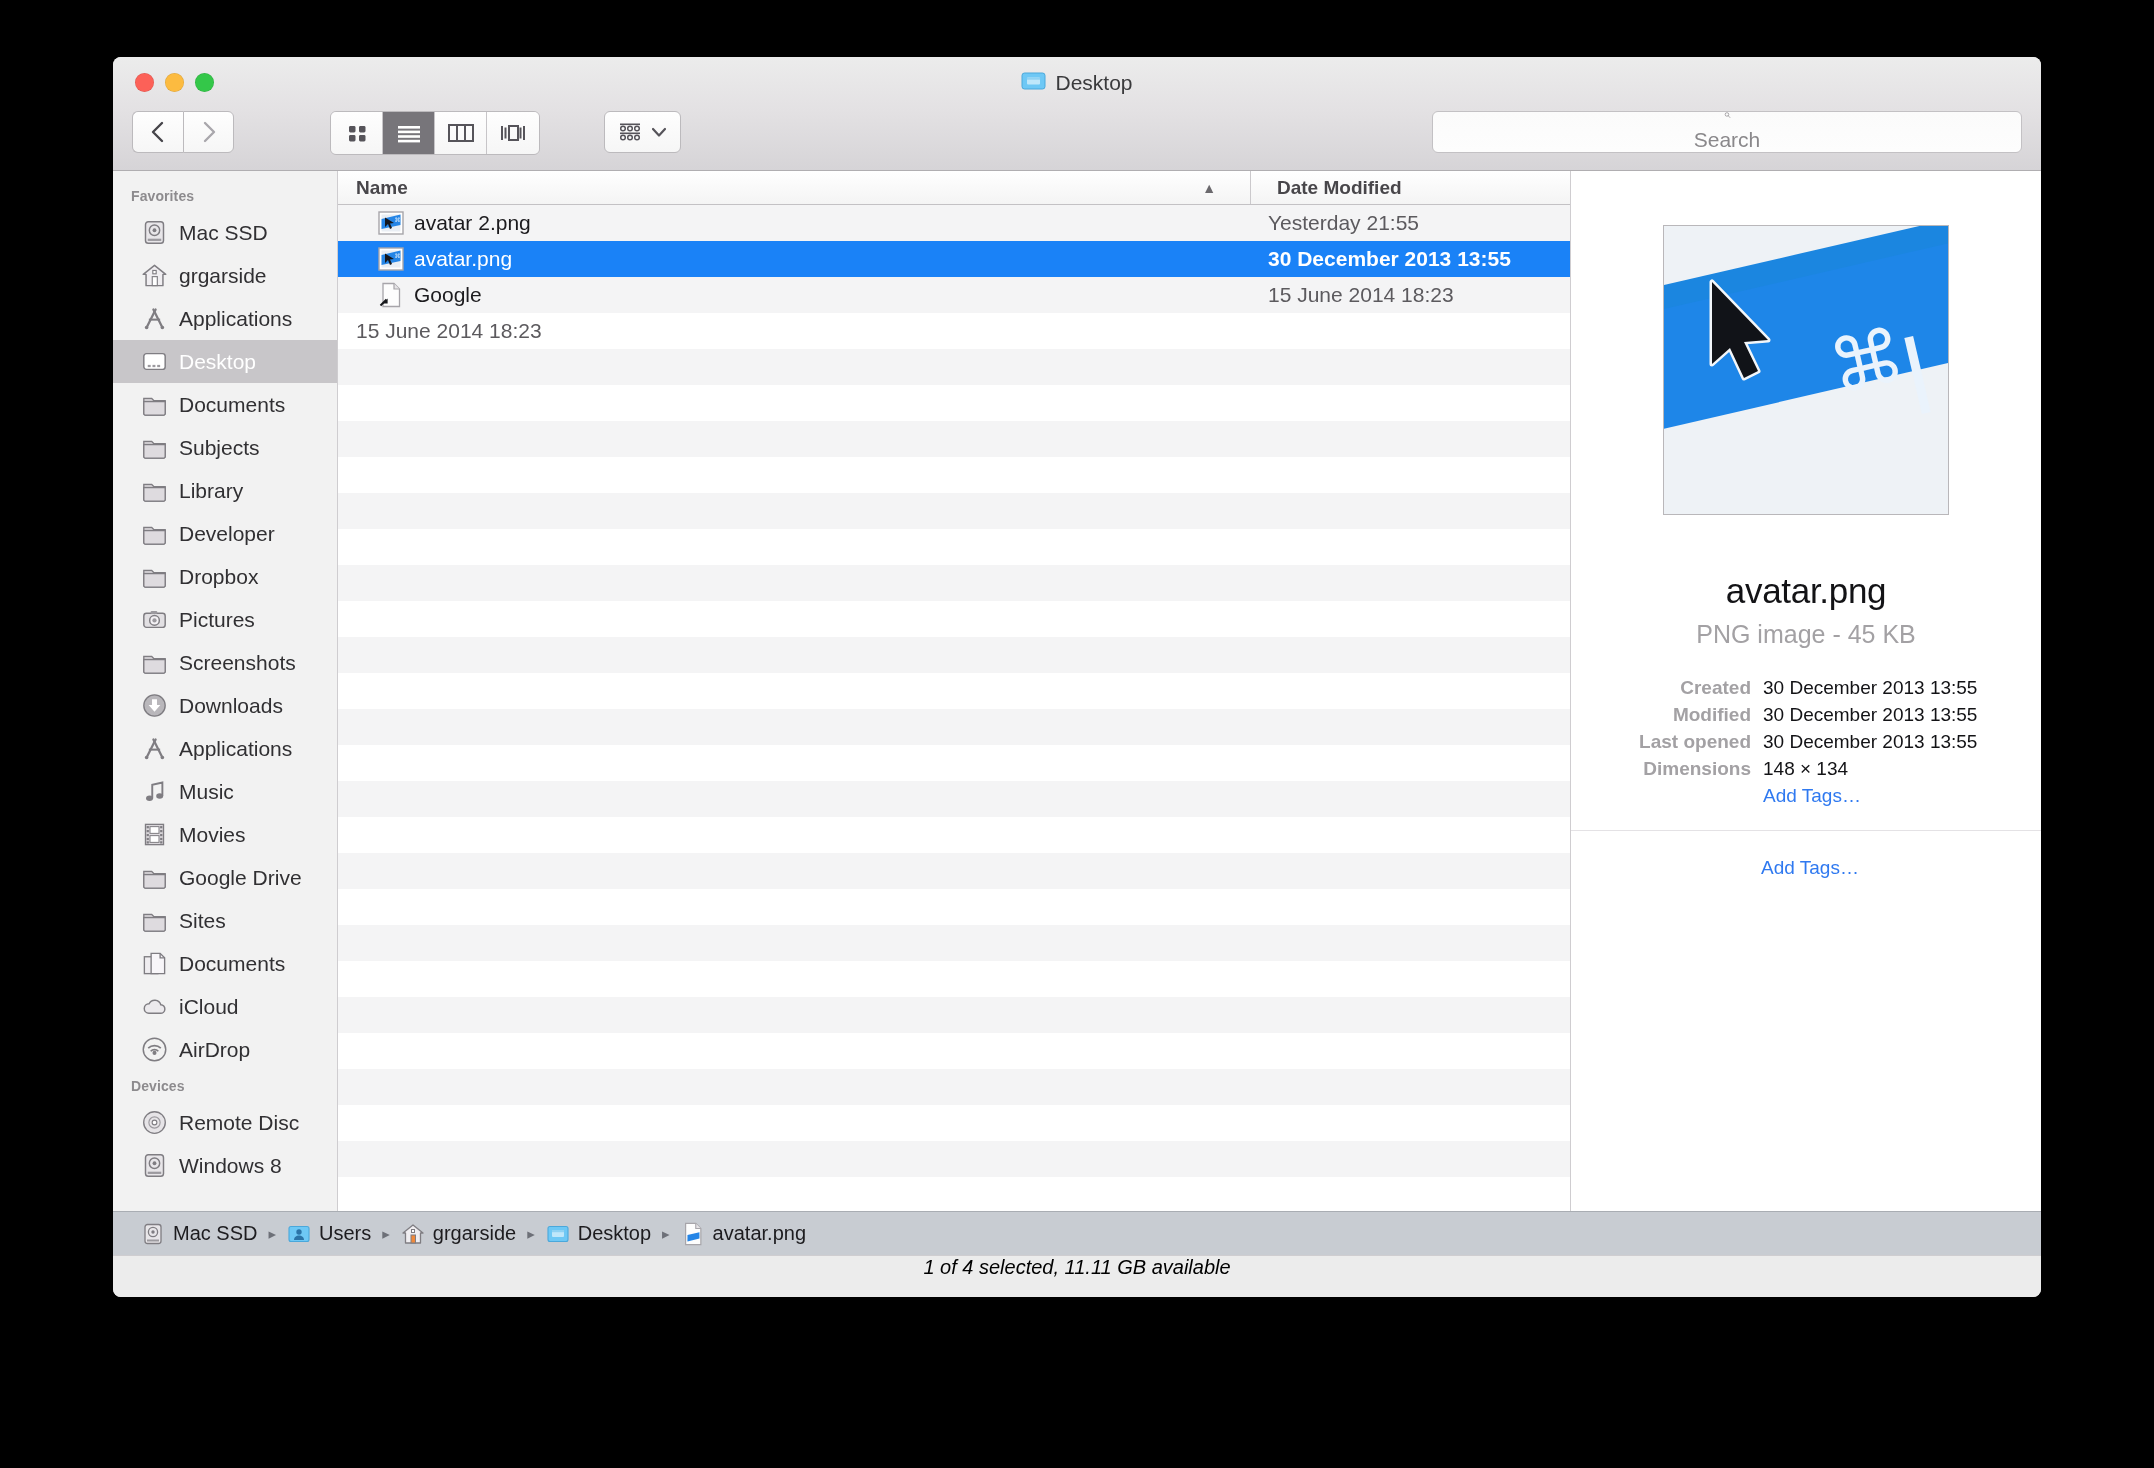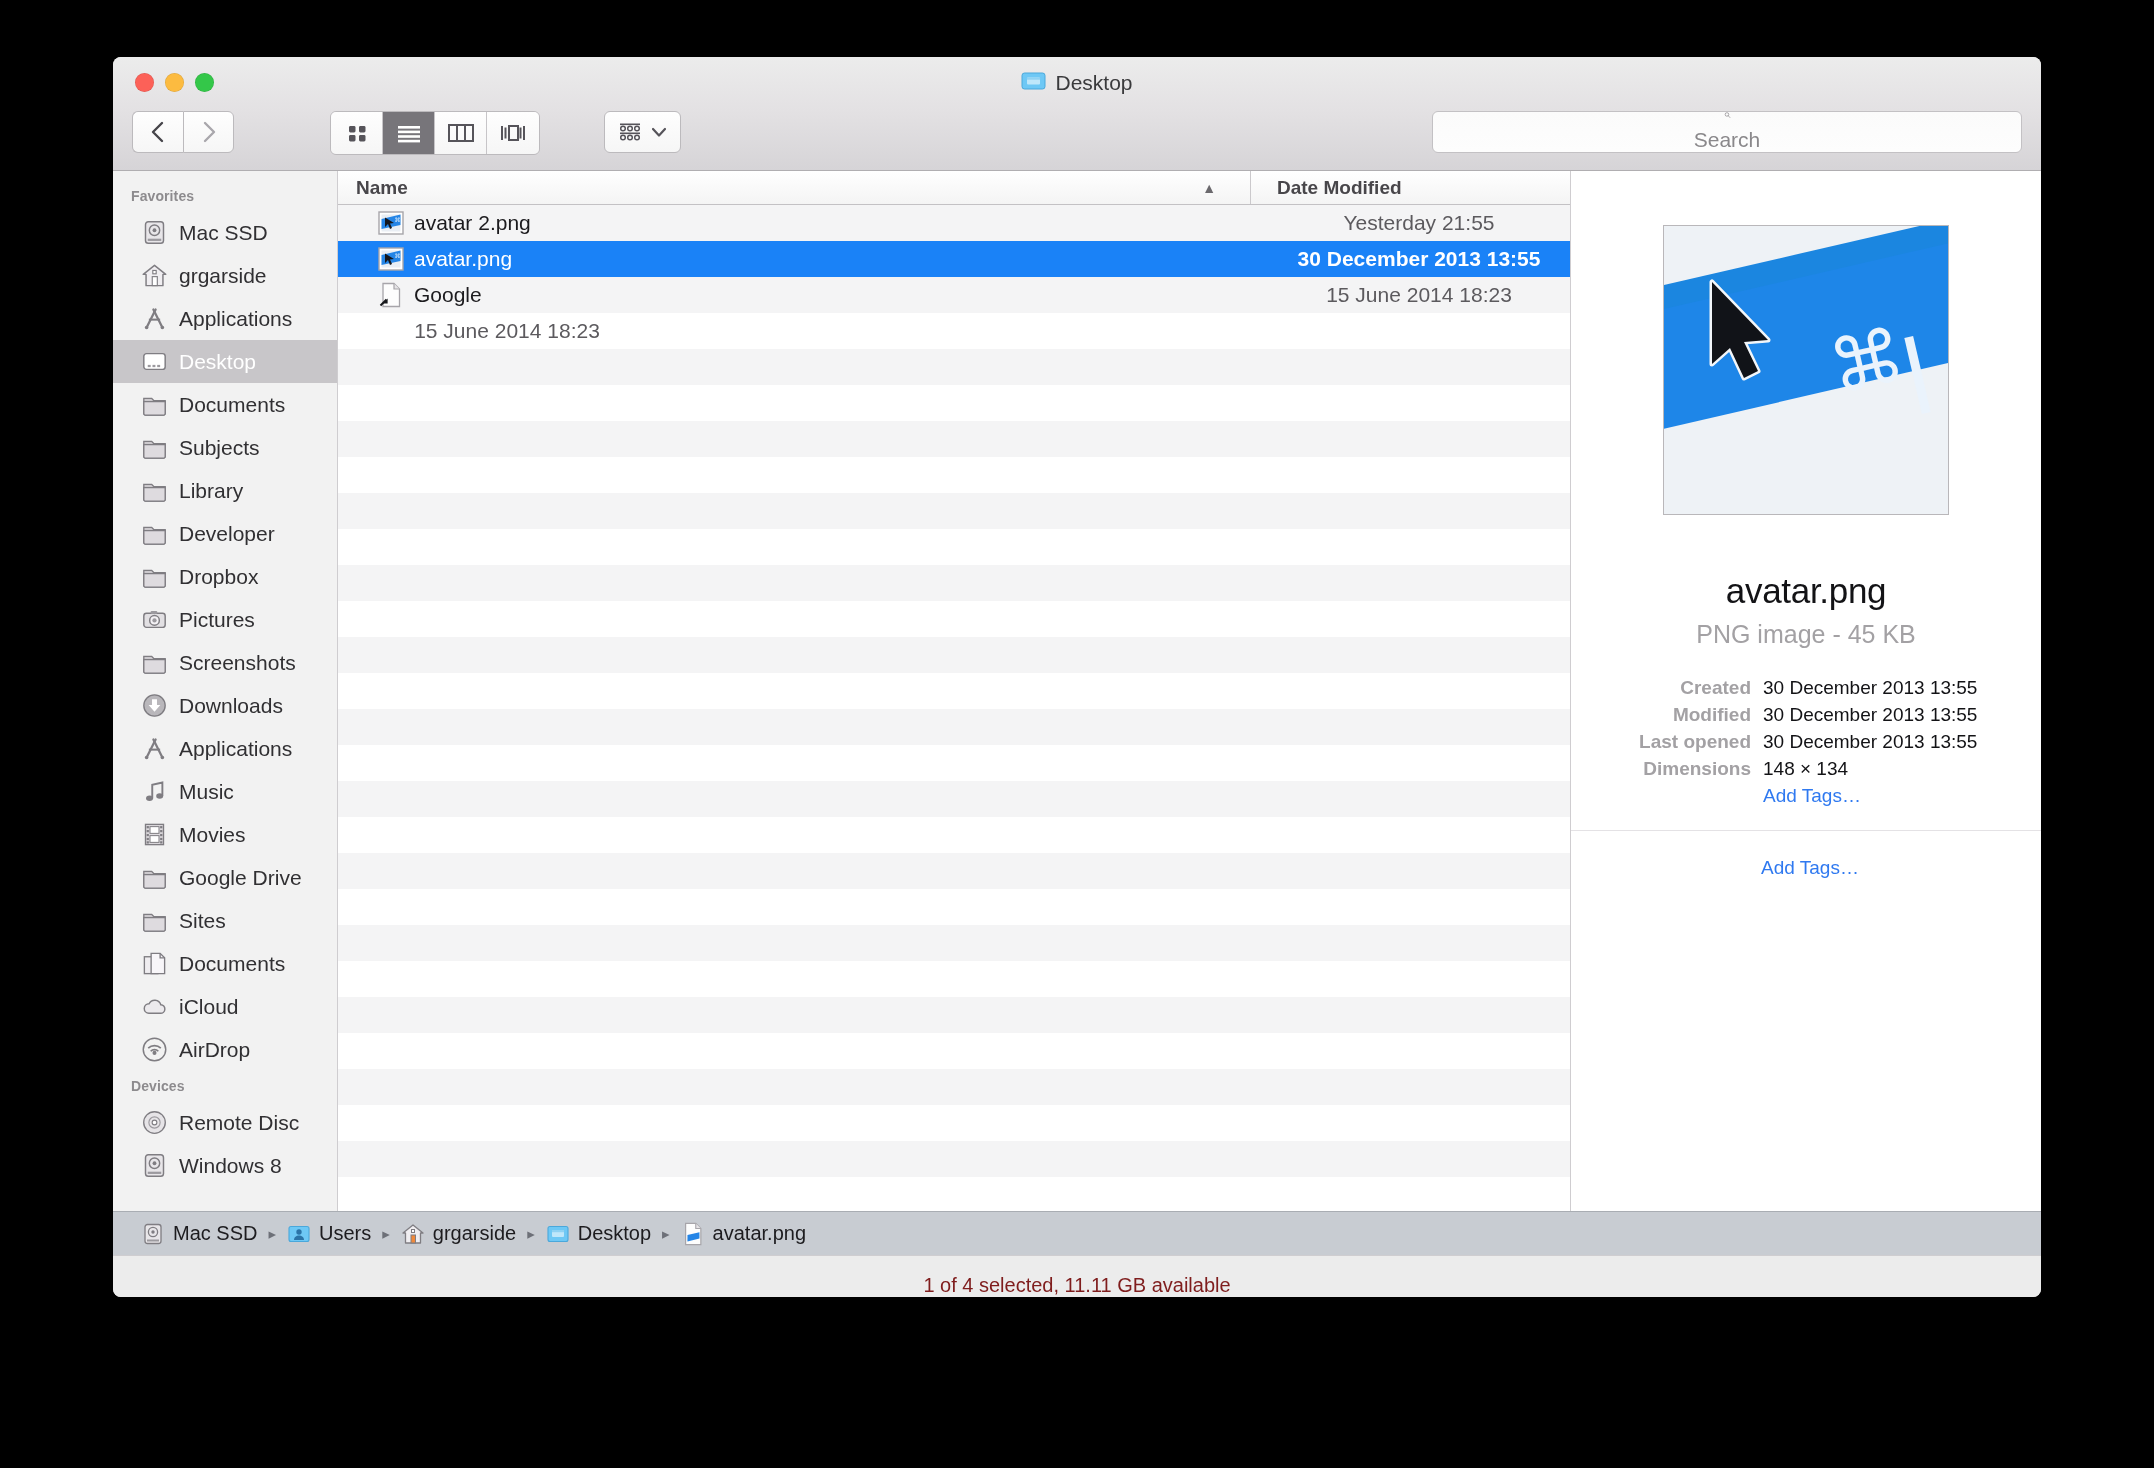--- a/index.html
+++ b/index.html
@@ -108,21 +108,21 @@
     height: 34px; flex: 0 0 34px; display: flex; align-items: stretch;
     background: linear-gradient(180deg,#ffffff,#f4f4f4);
     border-bottom: 1px solid #c3c1c4;
     font-size: 19px; font-weight: bold; color: #48464a;
   }
   .col-name { flex: 1 1 auto; display: flex; align-items: center; padding-left: 18px; position: relative; }
   .sort-arrow { position: absolute; right: 34px; font-size: 14px; color: #6b696d; }
   .col-date { width: 320px; flex: 0 0 320px; display: flex; align-items: center;
     padding-left: 26px; border-left: 1px solid #cbc9cc; }
 
-  .rows { flex: 1 1 auto; overflow: hidden; text-align: center; }
+  .rows { flex: 1 1 auto; overflow: hidden; }
   .row { height: 36px; display: flex; align-items: center; font-size: 21px; color: #1c1b1e; }
   .row.odd { background: #f4f4f5; }
   .row.even { background: #ffffff; }
   .row.selected { background: #1a82f7; color: #ffffff; }
   .cell-name { flex: 1 1 auto; display: flex; align-items: center; gap: 10px; padding-left: 40px; min-width: 0; }
   .cell-date { width: 320px; flex: 0 0 320px; padding-left: 18px; color: #5c5a5e; }
   .row.selected .cell-date { color: #ffffff; font-weight: bold; }
   .file-icon { width: 26px; height: 26px; flex: 0 0 26px; }
 
   
@@ -182,22 +182,22 @@
     font-size: 20px; color: #1d1c1f;
   }
   .crumb { display: flex; align-items: center; gap: 8px; }
   .crumb-sep { color: #6d7078; font-size: 15px; margin: 0 11px; }
   .crumb-icon { width: 24px; height: 24px; flex: 0 0 24px; }
 
   
   .statusbar {
     height: 42px; flex: 0 0 42px;
     background: #ececec; border-top: 1px solid #cfcdd0;
-    display: flex; align-items: flex-end; justify-content: center;
-    font-size: 20px; color: #7f1d1d;
+    display: flex; align-items: flex-start; justify-content: center;
+    font-size: 20px; color: #000000; font-style: italic;
   }
 </style>
 </head>
 <body>
 
 <div id="finder-window">
 
   <div class="toolbar">
 
     <div class="traffic">

